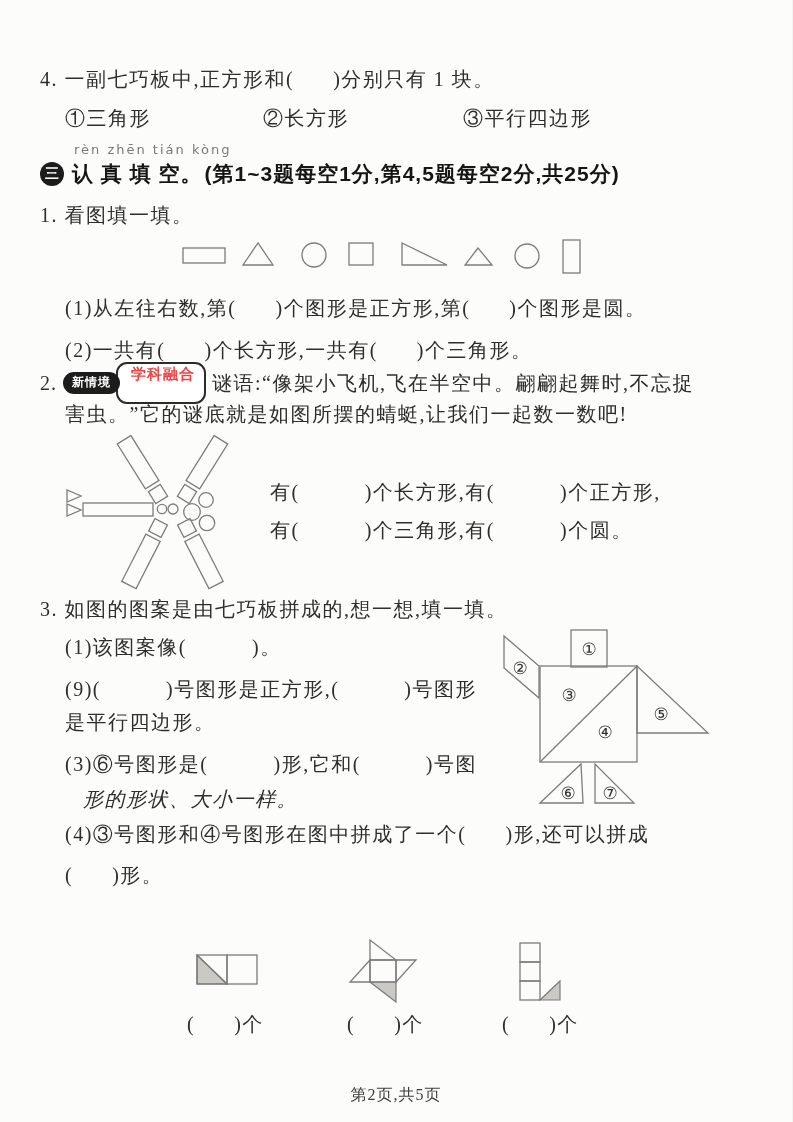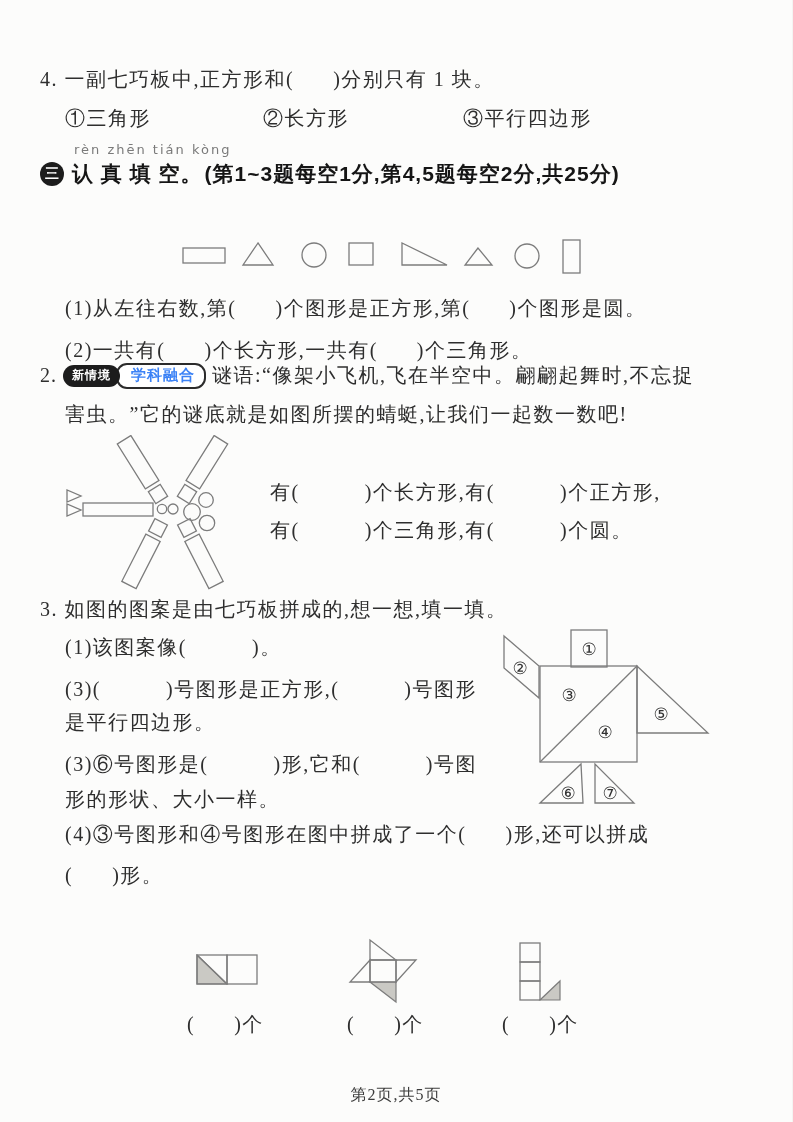--- a/index.html
+++ b/index.html
@@ -54,23 +54,23 @@
   }
   .q2num { font-size:20px; letter-spacing:1px; white-space:pre; }
   .badge-dark {
     background:#1c1c1c; color:#fff;
     border-radius:11px; padding:2px 9px 3px;
     font-family:"Liberation Sans", sans-serif;
     font-weight:700; font-size:12px; letter-spacing:1px;
     position:relative; z-index:2; white-space:pre;
   }
   .badge-outline {
-    background:#fff; color:#3b82f6;
+    background:#fff; color:#ef4444;
     border:2px solid #2b2b2b;
-    border-radius:11px; padding:1px 9px 2px 13px;
+    border-radius:11px; padding:1px 9px 18px 13px;
     font-family:Liberation Mono, monospace;
     font-weight:700; font-size:15px; letter-spacing:1px;
     margin-left:-10px; white-space:pre;
   }
   .q2text { font-size:20px; letter-spacing:1.5px; white-space:pre; }
   .fig { position:absolute; }
   .footer {
     position:absolute; left:0; right:0; top:1085px;
     text-align:center; font-size:16px; color:#3c3c3c;
     letter-spacing:1px;
@@ -89,20 +89,21 @@
   <span class="t" style="left:263px; top:106px;">②长方形</span>
   <span class="t" style="left:463px; top:106px;">③平行四边形</span>
 
   <span class="pinyin" style="left:74px; top:142px;">rèn zhēn tián kòng</span>
   <div class="sec" style="left:40px; top:160px;">
     <span class="sec-icon">三</span>
     <span class="sec-title">认 真 填 空。</span>
     <span class="sec-note" style="margin-left:-6px;">(第1~3题每空1分,第4,5题每空2分,共25分)</span>
   </div>
 
+  <span class="t" style="left:40px; top:203px;">1. 看图填一填。</span>
 
   <svg class="fig" style="left:180px; top:236px;" width="412" height="48" viewBox="0 0 412 48">
     <rect class="ln" x="3" y="12" width="42" height="15"></rect>
     <polygon class="ln" points="78,7 63,29 93,29"></polygon>
     <circle class="ln" cx="134" cy="19" r="12"></circle>
     <rect class="ln" x="169" y="7" width="24" height="22"></rect>
     <polygon class="ln" points="222,7 222,29 267,29"></polygon>
     <polygon class="ln" points="298,12 285,29 312,29"></polygon>
     <circle class="ln" cx="347" cy="20" r="12"></circle>
     <rect class="ln" x="383" y="4" width="17" height="33"></rect>
@@ -151,24 +152,24 @@
     <circle class="ln" cx="132" cy="77" r="8.3"></circle>
     <circle class="ln" cx="146" cy="65" r="7.3"></circle>
     <circle class="ln" cx="147" cy="88" r="7.7"></circle>
   </svg>
 
   <span class="t" style="left:270px; top:518px;">有(          )个三角形,有(          )个圆。</span>
   <span class="t" style="left:270px; top:480px;">有(          )个长方形,有(          )个正方形,</span>
 
   <span class="t" style="left:40px; top:597px;">3. 如图的图案是由七巧板拼成的,想一想,填一填。</span>
   <span class="t" style="left:65px; top:635px;">(1)该图案像(          )。</span>
-  <span class="t" style="left:65px; top:677px;">(3)(          )号图形是正方形,(          )号图形</span>
+  <span class="t" style="left:65px; top:677px;">(9)(          )号图形是正方形,(          )号图形</span>
   <span class="t" style="left:65px; top:710px;">是平行四边形。</span>
   <span class="t" style="left:65px; top:752px;">(3)⑥号图形是(          )形,它和(          )号图</span>
-  <span class="t" style="left:65px; top:787px;">形的形状、大小一样。</span>
+  <span class="t" style="left:83px; top:787px;font-style:italic;">形的形状、大小一样。</span>
   <span class="t" style="left:65px; top:822px;">(4)③号图形和④号图形在图中拼成了一个(      )形,还可以拼成</span>
   <span class="t" style="left:65px; top:863px;">(      )形。</span>
 
   <svg class="fig" style="left:488px; top:612px;" width="252" height="205" viewBox="0 0 252 205">
     <rect class="ln" x="83" y="18" width="36" height="37"></rect>
     <polygon class="ln" points="16,24 51,54 51,86 16,56"></polygon>
     <rect class="ln" x="52" y="54" width="97" height="96"></rect>
     <line class="ln" x1="149" y1="54" x2="52" y2="150"></line>
     <polygon class="ln" points="149,54 149,121 220,121"></polygon>
     <polygon class="ln" points="52,191 93,152 95,191"></polygon>

